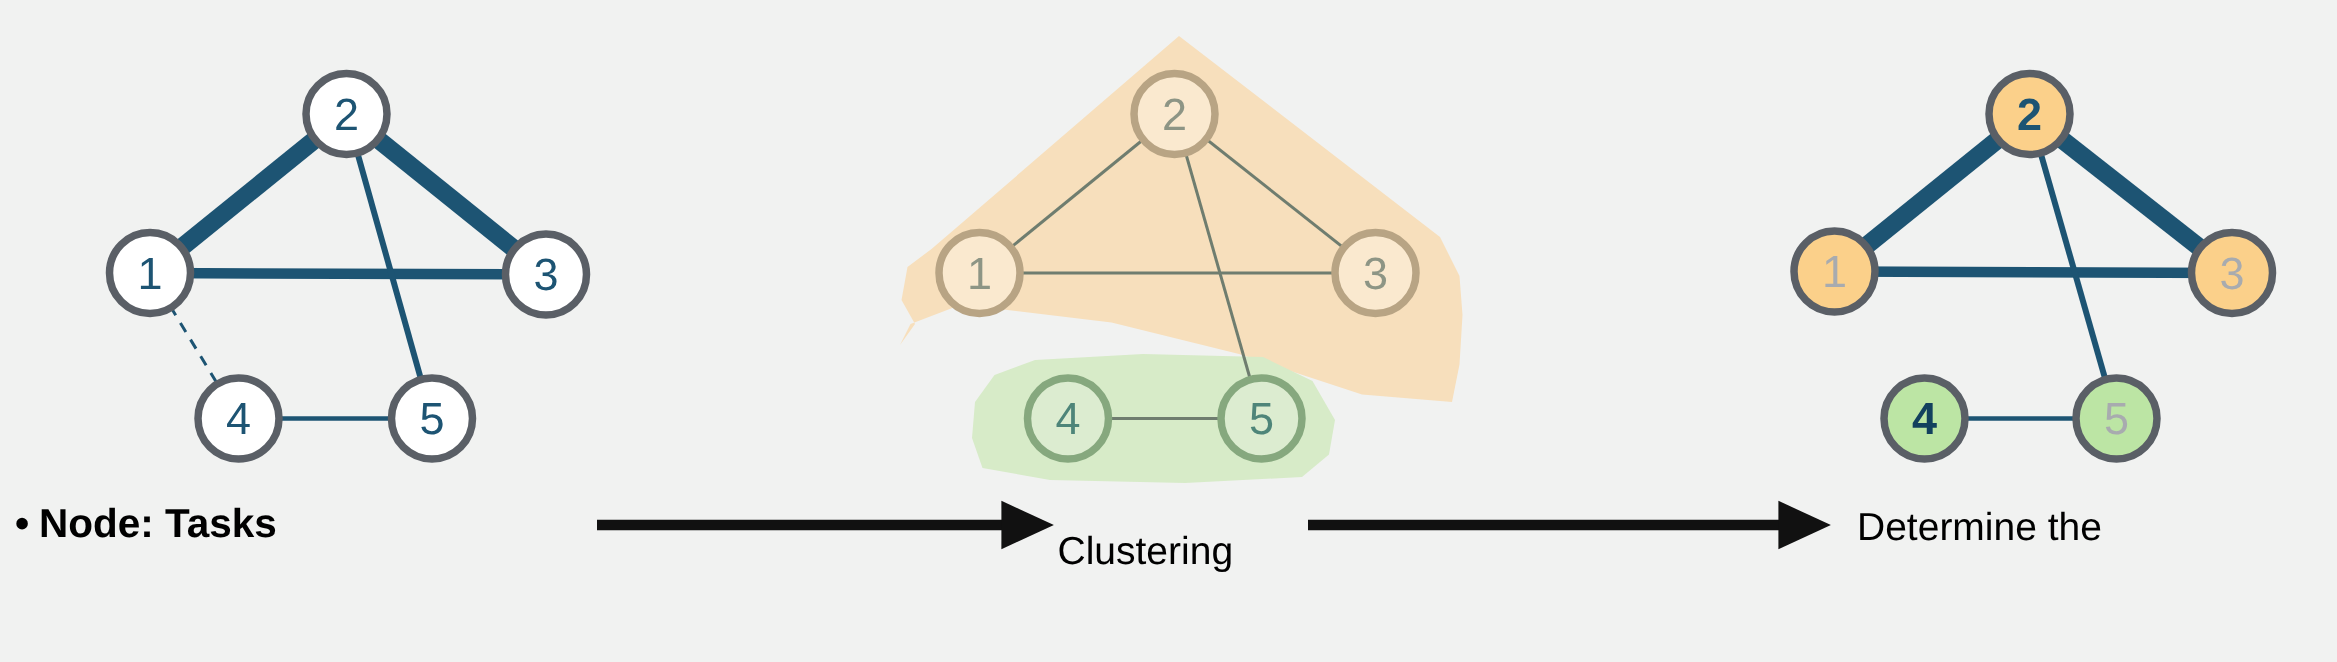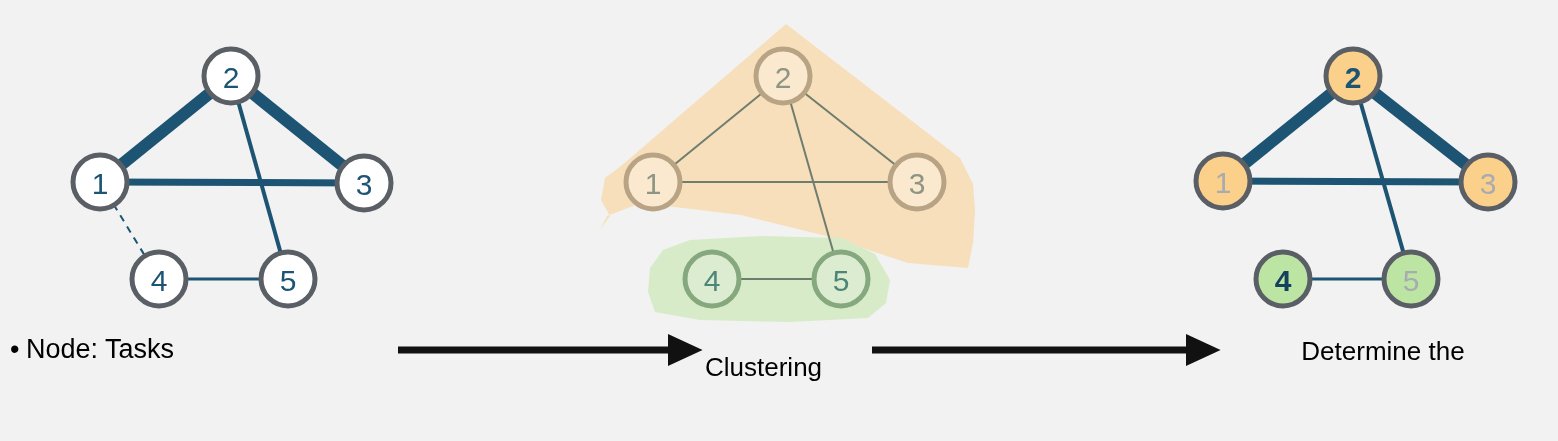--- a/index.html
+++ b/index.html
@@ -38,20 +38,21 @@
   .caption-block {
     position: absolute;
     font-family: "Liberation Sans", sans-serif;
     color: #000000;
   }
   .bullet-list {
     left: 10px;
     top: 332px;
     font-size: 27px;
     line-height: 1.33;
+    font-weight: bold;
   }
   .bullet-row { white-space: nowrap; }
   .bullet-dot {
     display: inline-block;
     width: 16px;
   }
   .step-label {
     font-size: 26px;
     text-align: left;
     white-space: nowrap;
@@ -59,21 +60,20 @@
   .clustering-label {
     left: 705px;
     top: 352px;
     width: 160px;
   }
   .determine-label {
     left: 1238px;
     top: 335px;
     width: 290px;
     line-height: 1.25;
-    text-align: center;
   }
 </style>
 </head>
 <body>
 
 <div id="stage">
 
   <svg class="graph-layer" id="graph-svg" viewBox="0 0 1558 441" xmlns="http://www.w3.org/2000/svg">
     <defs>
       <marker id="arrowhead" markerWidth="5" markerHeight="5" refX="3.2" refY="2.5" orient="auto" markerUnits="strokeWidth">

